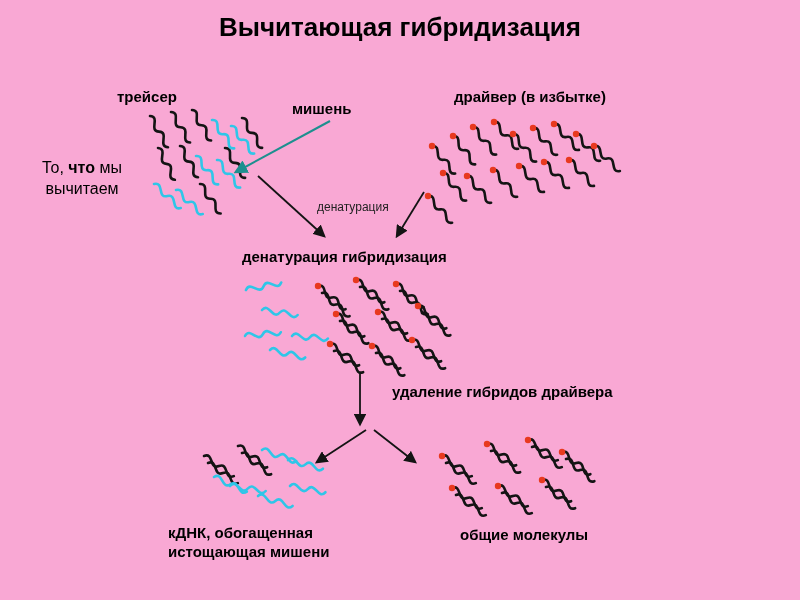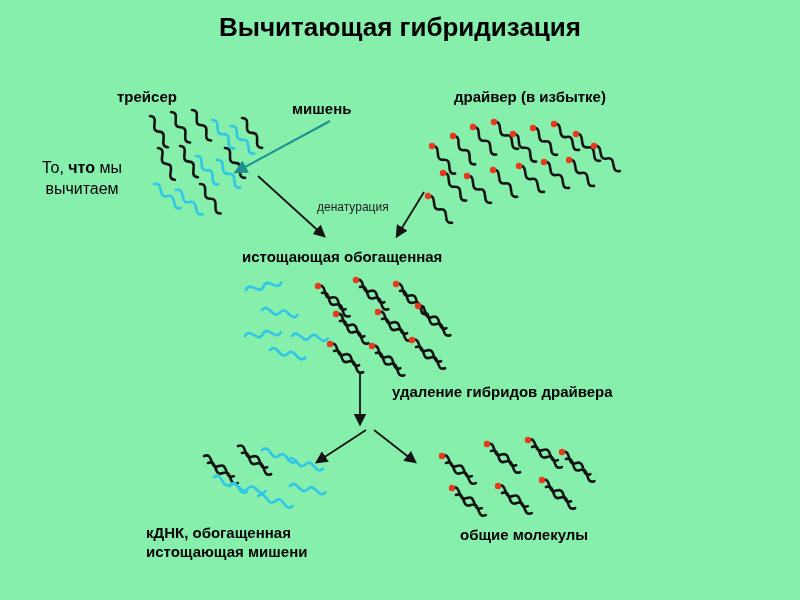--- a/index.html
+++ b/index.html
@@ -1,16 +1,16 @@
 <!DOCTYPE html>
 <html><head>
 <meta charset="utf-8">
 <style>
   html,body{margin:0;padding:0;background:#fff;}
-  .slide{position:relative;width:800px;height:600px;background:#86efac;
+  .slide{position:relative;width:800px;height:600px;background:#f9a8d4;
          font-family:"Liberation Sans",sans-serif;color:#000;overflow:hidden;}
   .abs{position:absolute;}
   .title{left:0;top:12px;width:100%;text-align:center;font-size:26px;font-weight:bold;}
   .lbl{font-weight:bold;font-size:15px;white-space:nowrap;}
   .ann{font-size:16px;line-height:1.3;}
   .small{font-size:12px;color:#222;}
   svg.canvas{position:absolute;left:0;top:0;}
 </style>
 </head>
 <body>
@@ -192,24 +192,24 @@
   <div class="abs lbl" style="left:454px;top:88px;">драйвер (в избытке)</div>
 
   <div class="abs ann" style="left:22px;top:158px;width:120px;text-align:center;">
     <span>То, </span><b>что</b><span> мы</span><br>
     <span>вычитаем</span>
   </div>
 
 
   <div class="abs small" style="left:317px;top:200px;">денатурация</div>
 
-  <div class="abs lbl" style="left:242px;top:248px;">истощающая обогащенная</div>
+  <div class="abs lbl" style="left:242px;top:248px;">денатурация гибридизация</div>
 
   <div class="abs lbl" style="left:392px;top:383px;">удаление гибридов драйвера</div>
 
-  <div class="abs lbl" style="left:146px;top:524px;line-height:1.25;">
+  <div class="abs lbl" style="left:168px;top:524px;line-height:1.25;">
     <div>кДНК, обогащенная</div>
     <div>истощающая мишени</div>
   </div>
 
   <div class="abs lbl" style="left:460px;top:526px;">общие молекулы</div>
 
 </div>
 
 </body></html>

